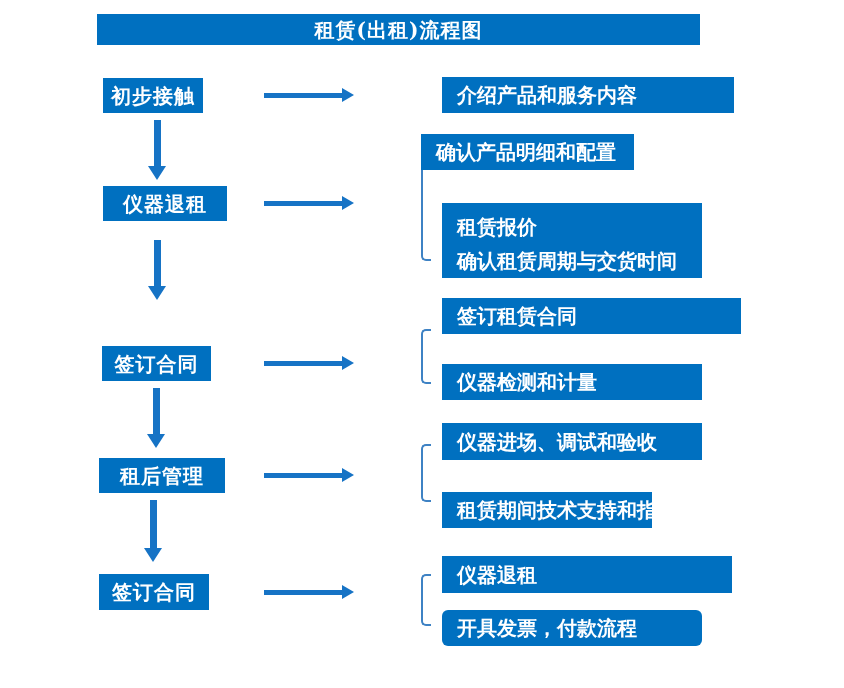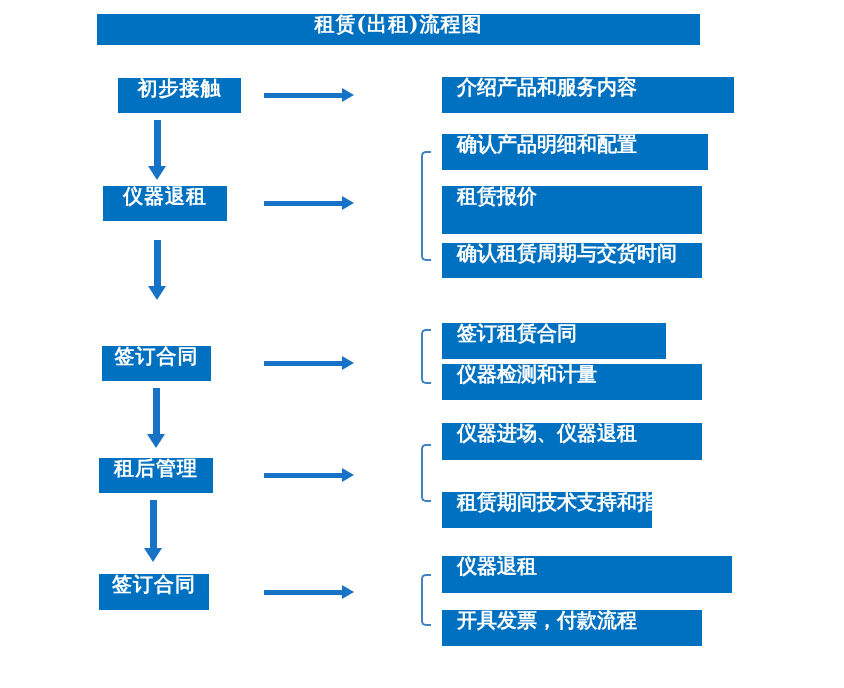--- a/index.html
+++ b/index.html
@@ -15,21 +15,21 @@
     overflow: hidden;
     font-family: "DejaVu Serif", "Liberation Serif", serif;
   }
   .box {
     position: absolute;
     background: #0070c0;
     color: #ffffff;
     font-weight: bold;
     font-size: 20px;
     display: flex;
-    align-items: flex-start;
+    align-items: center;
     line-height: 1;
     white-space: nowrap;
   }
   .title-bar {
     justify-content: center;
     letter-spacing: 1px;
   }
   .stage-box {
     justify-content: center;
     letter-spacing: 1px;
@@ -84,24 +84,24 @@
 </style>
 </head>
 <body>
 
 <div class="canvas">
 
   <div class="box title-bar" style="left:97px; top:14px; width:603px; height:31px;">
     <span>租赁(出租)流程图</span>
   </div>
 
-  <div class="box stage-box" style="left:103px; top:78px; width:123px; height:35px;margin-left:15px;">初步接触</div>
+  <div class="box stage-box" style="left:103px; top:78px; width:100px; height:35px;">初步接触</div>
   <div class="box stage-box" style="left:103px; top:186px; width:124px; height:35px;">仪器退租</div>
   <div class="box stage-box" style="left:102px; top:346px; width:109px; height:35px;">签订合同</div>
-  <div class="box stage-box" style="left:99px; top:458px; width:114px; height:35px;">租后管理</div>
+  <div class="box stage-box" style="left:99px; top:458px; width:126px; height:35px;">租后管理</div>
   <div class="box stage-box" style="left:99px; top:574px; width:110px; height:36px;">签订合同</div>
 
   <div class="varrow" style="left:148px; top:120px; height:60px;">
     <div class="line"></div>
     <div class="head"></div>
   </div>
   <div class="varrow" style="left:148px; top:240px; height:60px;">
     <div class="line"></div>
     <div class="head"></div>
   </div>
@@ -135,26 +135,26 @@
     <div class="head"></div>
   </div>
 
   <div class="bracket" style="top:151px; height:110px;"></div>
   <div class="bracket" style="top:329px; height:55px;"></div>
   <div class="bracket" style="top:444px; height:58px;"></div>
   <div class="bracket" style="top:574px; height:52px;"></div>
 
   <div class="box output-box" style="left:442px; top:77px; width:292px; height:36px;">介绍产品和服务内容</div>
 
-  <div class="box output-box" style="left:442px; top:134px; width:266px; height:36px;">确认产品明细和配置</div>
-  <div class="box output-box" style="left:442px; top:186px; width:260px; height:48px;">租赁报价</div>
+  <div class="box output-box" style="left:421px; top:134px; width:213px; height:36px;">确认产品明细和配置</div>
+  <div class="box output-box" style="left:442px; top:203px; width:260px; height:48px;">租赁报价</div>
   <div class="box output-box" style="left:442px; top:243px; width:260px; height:35px;">确认租赁周期与交货时间</div>
 
-  <div class="box output-box" style="left:442px; top:323px; width:224px; height:36px;">签订租赁合同</div>
+  <div class="box output-box" style="left:442px; top:298px; width:299px; height:36px;">签订租赁合同</div>
   <div class="box output-box" style="left:442px; top:364px; width:260px; height:36px;">仪器检测和计量</div>
 
-  <div class="box output-box" style="left:442px; top:423px; width:260px; height:37px;">仪器进场、仪器退租</div>
+  <div class="box output-box" style="left:442px; top:423px; width:260px; height:37px;">仪器进场、调试和验收</div>
   <div class="box output-box" style="left:442px; top:492px; width:210px; height:36px;">租赁期间技术支持和指导</div>
 
   <div class="box output-box" style="left:442px; top:556px; width:290px; height:37px;">仪器退租</div>
-  <div class="box output-box" style="left:442px; top:610px; width:260px; height:36px;">开具发票，付款流程</div>
+  <div class="box output-box" style="left:442px; top:610px; width:260px; height:36px;border-radius:6px;">开具发票，付款流程</div>
 
 </div>
 
 </body></html>

